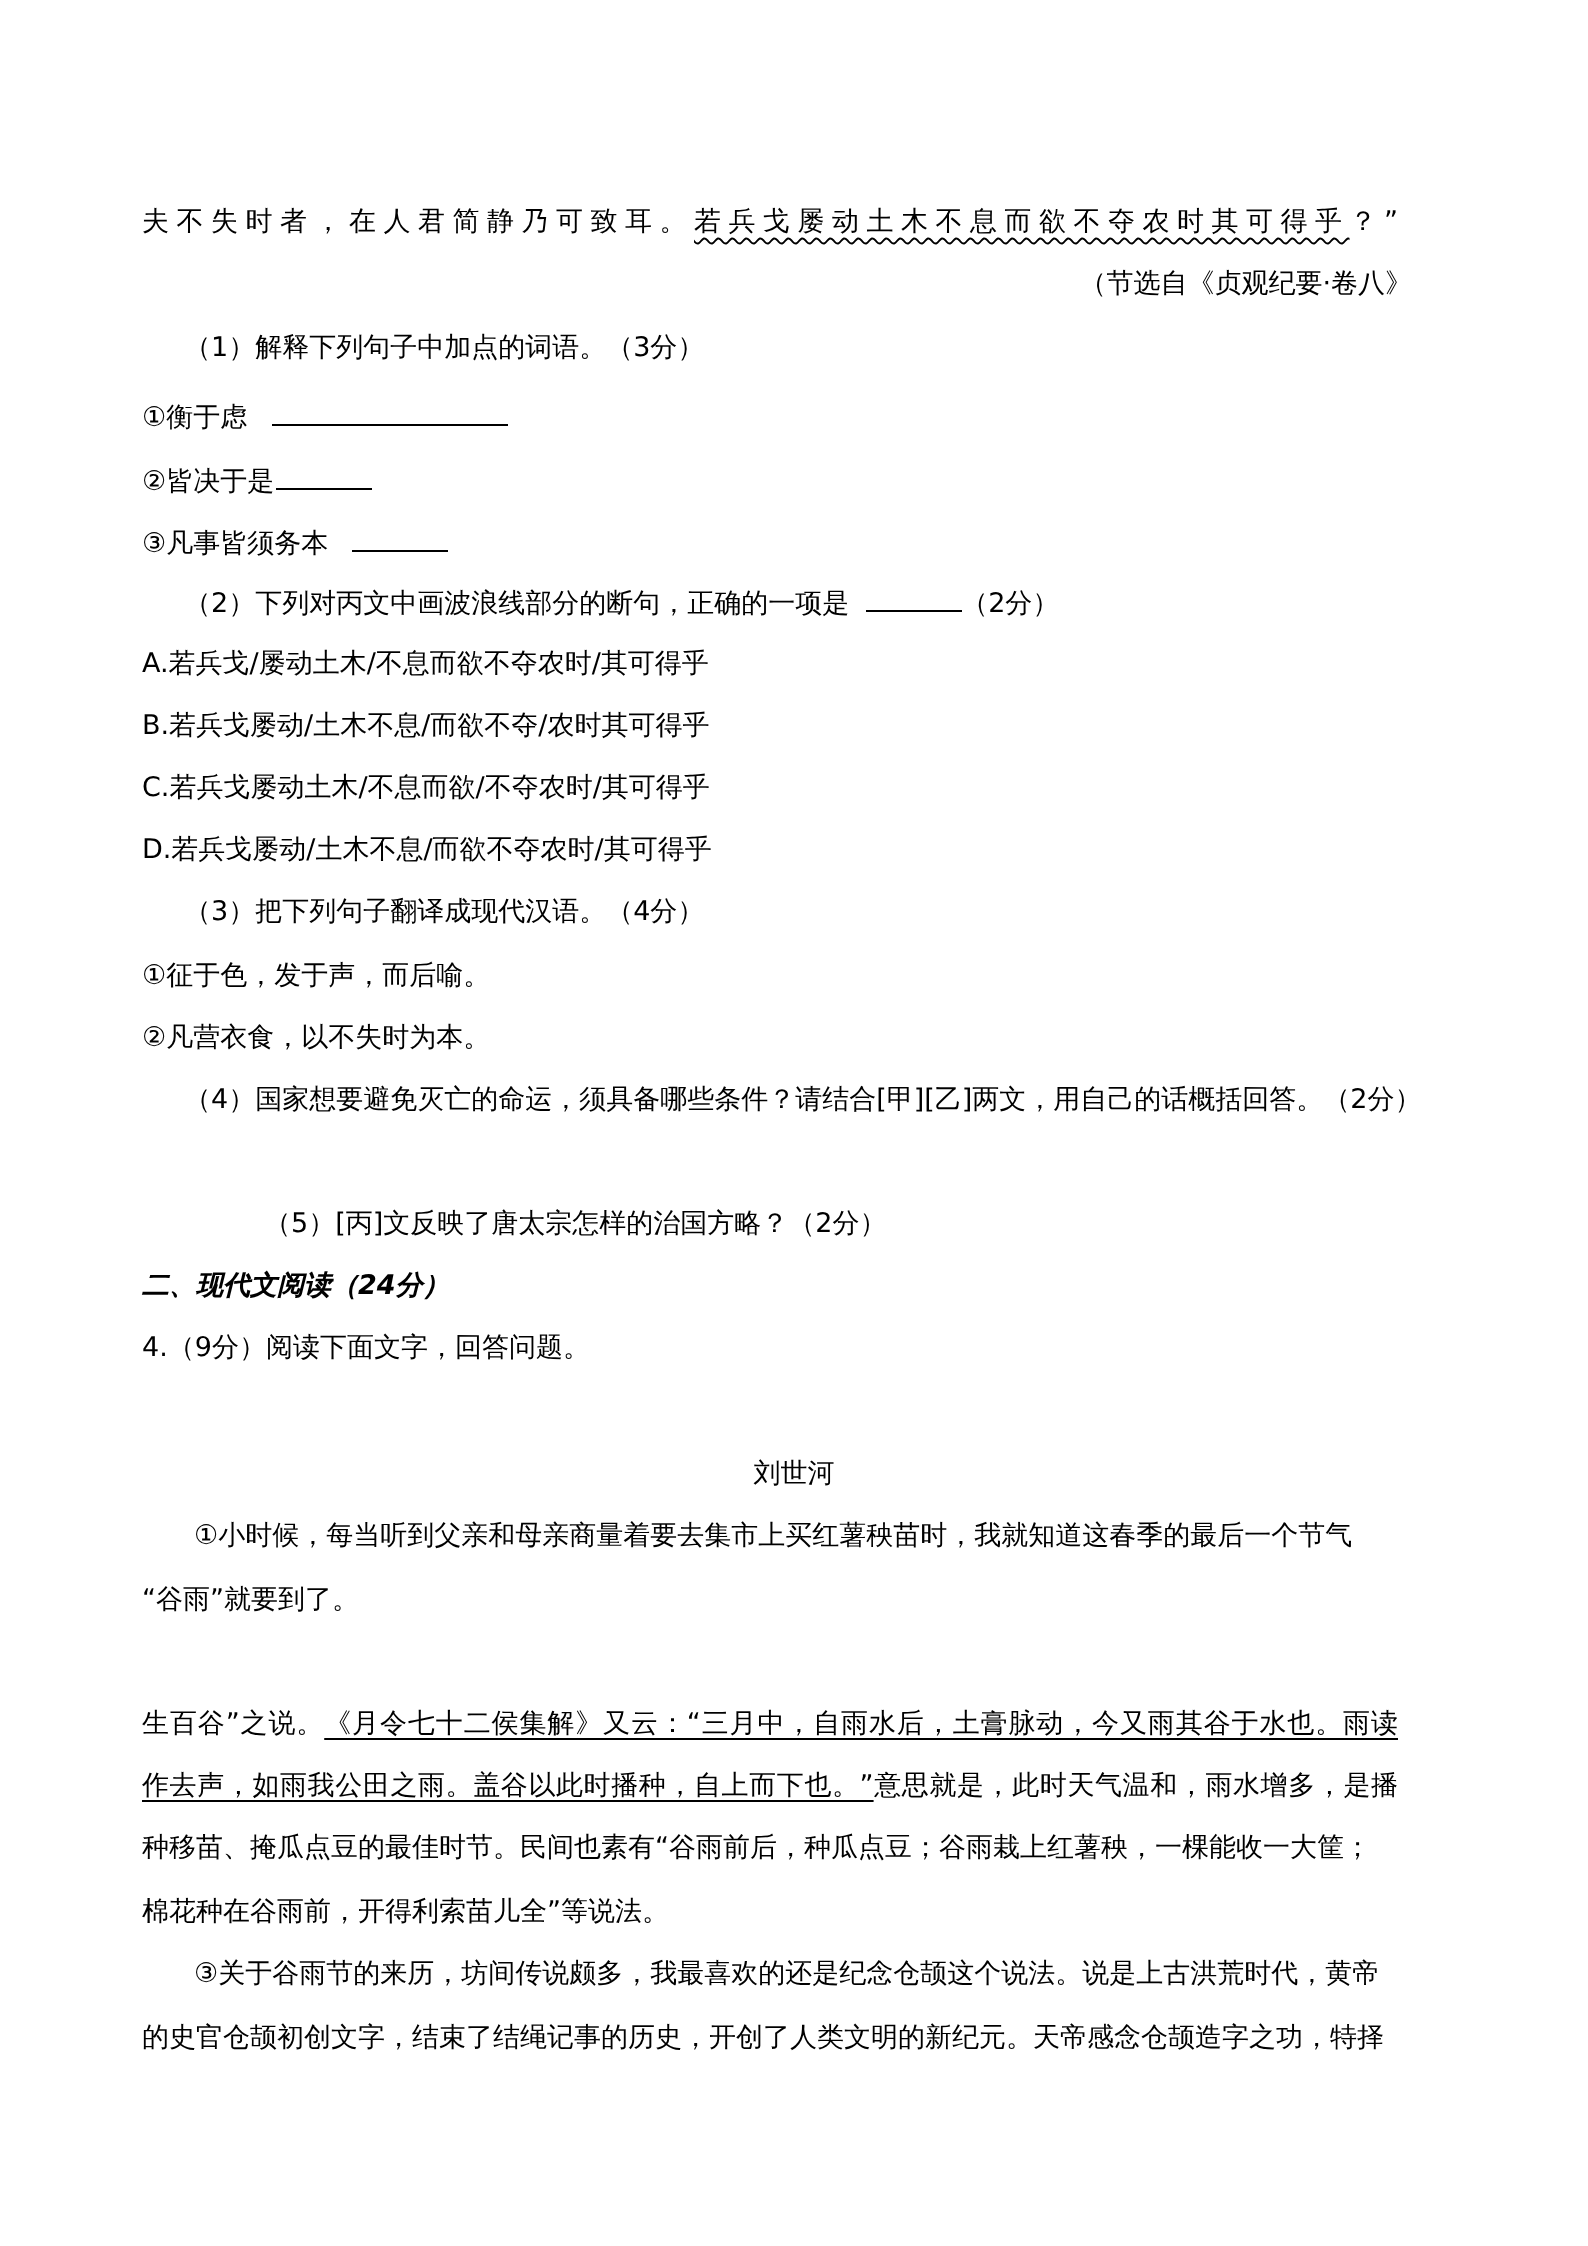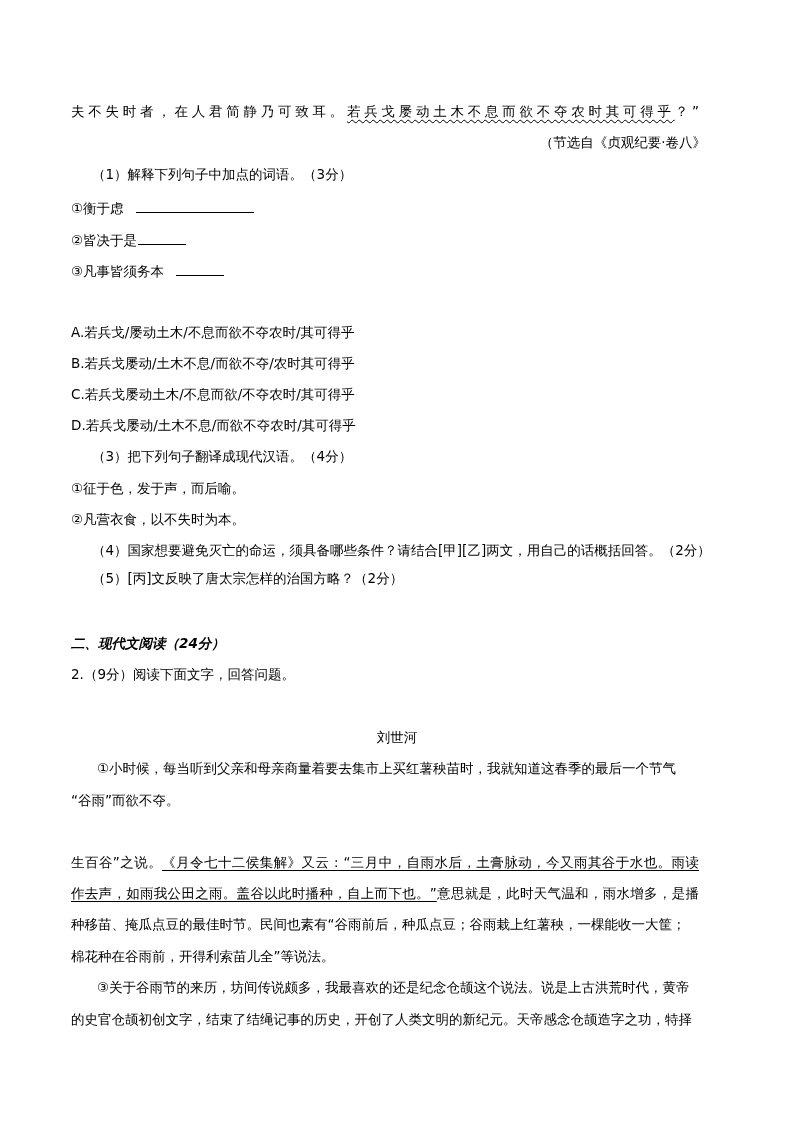--- a/index.html
+++ b/index.html
@@ -35,40 +35,43 @@
   <div class="line" style="top:197px;">
     <span>①衡于虑</span><span class="blank" style="width:118px;margin-left:12px;"></span>
   </div>
   <div class="line" style="top:229px;">
     <span>②皆决于是</span><span class="blank" style="width:48px;margin-left:1px;"></span>
   </div>
   <div class="line" style="top:260px;">
     <span>③凡事皆须务本</span><span class="blank" style="width:48px;margin-left:12px;"></span>
   </div>
 
+  <div class="line ind1" style="top:290px;">
+    <span>（2）下列对丙文中画波浪线部分的断句，正确的一项是</span><span class="blank" style="width:48px;margin-left:8px;"></span><span>（2分）</span>
+  </div>
   <div class="line" style="top:322px;">A.若兵戈/屡动土木/不息而欲不夺农时/其可得乎</div>
   <div class="line" style="top:353px;">B.若兵戈屡动/土木不息/而欲不夺/农时其可得乎</div>
   <div class="line" style="top:384px;">C.若兵戈屡动土木/不息而欲/不夺农时/其可得乎</div>
   <div class="line" style="top:415px;">D.若兵戈屡动/土木不息/而欲不夺农时/其可得乎</div>
 
   <div class="line ind1" style="top:446px;">（3）把下列句子翻译成现代汉语。（4分）</div>
   <div class="line" style="top:478px;">①征于色，发于声，而后喻。</div>
   <div class="line" style="top:509px;">②凡营衣食，以不失时为本。</div>
 
   <div class="line ind1" style="top:540px;">（4）国家想要避免灭亡的命运，须具备哪些条件？请结合[甲][乙]两文，用自己的话概括回答。（2分）</div>
 
-  <div class="line ind1" style="top:568px;">（5）[丙]文反映了唐太宗怎样的治国方略？（2分）</div>
+  <div class="line ind1" style="top:602px;margin-left:40px;">（5）[丙]文反映了唐太宗怎样的治国方略？（2分）</div>
 
   <div class="line bold" style="top:633px;font-style:italic;">二、现代文阅读（24分）</div>
-  <div class="line" style="top:664px;">2.（9分）阅读下面文字，回答问题。</div>
+  <div class="line" style="top:664px;">4.（9分）阅读下面文字，回答问题。</div>
 
   <div class="line center" style="top:727px;">刘世河</div>
 
   <div class="line indp" style="top:758px;">①小时候，每当听到父亲和母亲商量着要去集市上买红薯秧苗时，我就知道这春季的最后一个节气</div>
-  <div class="line" style="top:790px;">“谷雨”而欲不夺。</div>
+  <div class="line" style="top:790px;">“谷雨”就要到了。</div>
 
   <div class="line justify" style="top:852px;">
     <span>生百谷”之说。</span><span class="ul">《月令七十二侯集解》又云：“三月中，自雨水后，土膏脉动，今又雨其谷于水也。雨读</span>
   </div>
   <div class="line justify" style="top:883px;">
     <span class="ul">作去声，如雨我公田之雨。盖谷以此时播种，自上而下也。”</span><span>意思就是，此时天气温和，雨水增多，是播</span>
   </div>
   <div class="line" style="top:914px;">种移苗、掩瓜点豆的最佳时节。民间也素有“谷雨前后，种瓜点豆；谷雨栽上红薯秧，一棵能收一大筐；</div>
   <div class="line" style="top:946px;">棉花种在谷雨前，开得利索苗儿全”等说法。</div>
 

